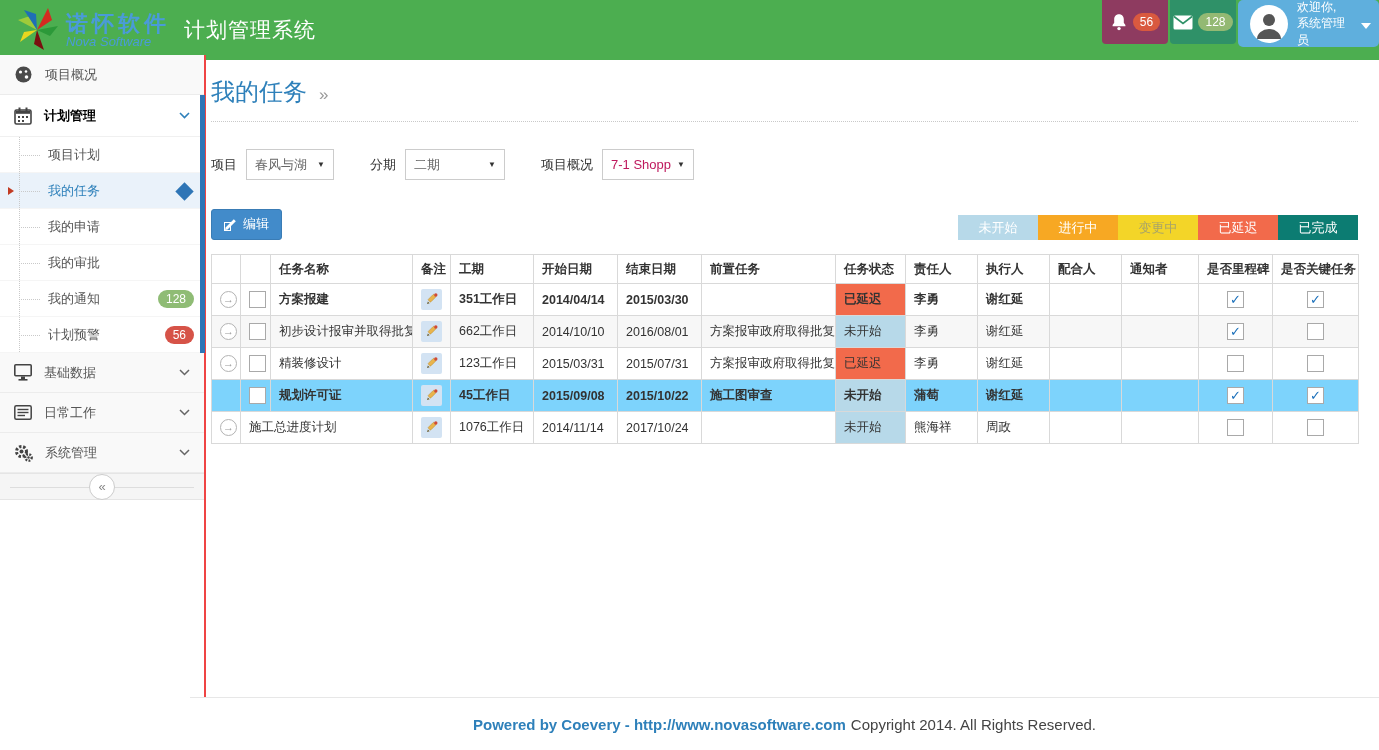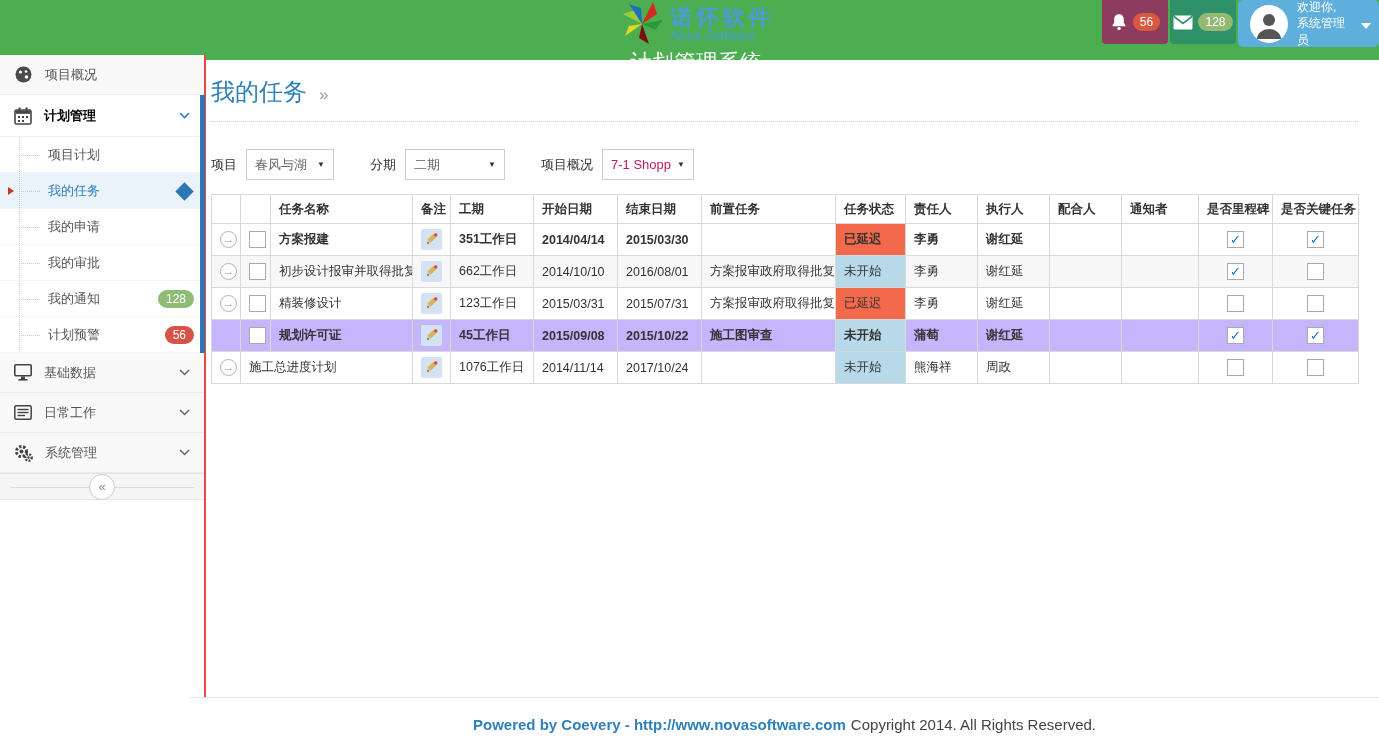--- a/index.html
+++ b/index.html
@@ -1,20 +1,20 @@
 <!DOCTYPE html>
 <html><head>
 <meta charset="utf-8">
 <style>
   * { margin:0; padding:0; box-sizing:border-box; }
   html,body { width:1379px; height:750px; overflow:hidden; background:#fff;
     font-family:"Liberation Sans","DejaVu Sans",sans-serif; }
 
   
-  .header { height:60px; display:flex; align-items:center; position:relative;flex-direction:column; }
+  .header { height:60px; display:flex; align-items:center; position:relative; }
   .logo-wrap { display:flex; align-items:center; padding-left:14px; }
   .brand-txt { margin-left:6px; line-height:1.05; }
   .brand-cn { color:#4a9bd8; font-size:22px; letter-spacing:4px; font-weight:bold; }
   .brand-en { color:#4a9bd8; font-size:13px; font-style:italic; }
   .app-title { color:#fff; font-size:21px; margin-left:14px; letter-spacing:1px; }
   .header-right { position:absolute; right:0; top:0; display:flex; align-items:flex-start; }
   .tile { height:44px; width:66px; display:flex; align-items:center; justify-content:center;
           gap:5px; border-radius:0 0 4px 4px; margin-right:2px; }
   .badge-pill { color:#fff; font-size:12px; border-radius:9px; padding:1px 7px; line-height:16px; }
   .user-tile { height:47px; width:141px; border-radius:5px; display:flex; align-items:center;
@@ -82,21 +82,21 @@
   .legend { display:flex; }
   .legend-item { width:80px; height:25px; line-height:25px; text-align:center; font-size:13px; }
 
   
   table.grid { margin-top:14px; border-collapse:collapse; table-layout:fixed; width:1147px;
                font-size:12.5px; color:#333; }
   .grid th, .grid td { border:1px solid #d9d9d9; padding:5px 8px; overflow:hidden;
                white-space:nowrap; text-align:left; height:29px; }
   .grid th { font-weight:bold; background:#fff; }
   .grid tbody tr:nth-child(even) td { background:#f7f7f7; }
-  .grid tbody tr.hl td { background:#c4b5fd; }
+  .grid tbody tr.hl td { background:#7dd3fc; }
   .grid tr[data-bold="true"] td { font-weight:bold; }
   .c { text-align:center !important; }
   .expand-icon { display:inline-block; width:17px; height:17px; border:1px solid #b3b3b3;
                border-radius:50%; color:#999; font-size:11px; line-height:15px; text-align:center;
                cursor:pointer; background:#fff; }
   .cb { display:inline-block; width:17px; height:17px; border:1px solid #a9a9a9; background:#fff;
         text-align:center; cursor:pointer; vertical-align:middle; }
   .cb span { display:none; color:#1a6fba; font-size:13px; font-weight:bold; line-height:15px; }
   .cb[data-checked="true"] span { display:inline; }
   .note-chip { display:inline-block; width:21px; height:21px; background:#d3e3f3; border-radius:2px;
@@ -282,20 +282,36 @@
     </div>
     <div class="filter-group">
       <span class="filter-label">项目概况</span>
       <div class="select-box w92 sel-dim">
         <span class="val">7-1 Shopp</span>
         <span class="sel-caret">▼</span>
       </div>
     </div>
   </div>
 
+  <div class="toolbar">
+    <button class="edit-btn">
+      <svg width="13" height="13" viewBox="0 0 13 13">
+        <path d="M1 12 L1.6 9.4 L9.8 1.2 L11.8 3.2 L3.6 11.4 Z" fill="#fff"></path>
+        <rect x="0.5" y="4.5" width="6" height="8" fill="none" stroke="#fff" stroke-width="1"></rect>
+      </svg>
+      <span>编辑</span>
+    </button>
+    <div class="legend">
+      <div class="legend-item" style="background-color: rgb(183, 217, 233); color: rgb(255, 255, 255);">未开始</div>
+      <div class="legend-item" style="background-color: rgb(247, 168, 35); color: rgb(255, 255, 255);">进行中</div>
+      <div class="legend-item" style="background-color: rgb(243, 213, 40); color: rgb(167, 164, 105);">变更中</div>
+      <div class="legend-item" style="background-color: rgb(242, 106, 75); color: rgb(255, 255, 255);">已延迟</div>
+      <div class="legend-item" style="background-color: rgb(12, 124, 114); color: rgb(255, 255, 255);">已完成</div>
+    </div>
+  </div>
 
   <table class="grid">
     <colgroup>
       <col style="width:29px">
         <col style="width:30px">
         <col style="width:142px">
         <col style="width:38px">
       <col style="width:83px">
         <col style="width:84px">
         <col style="width:84px">

